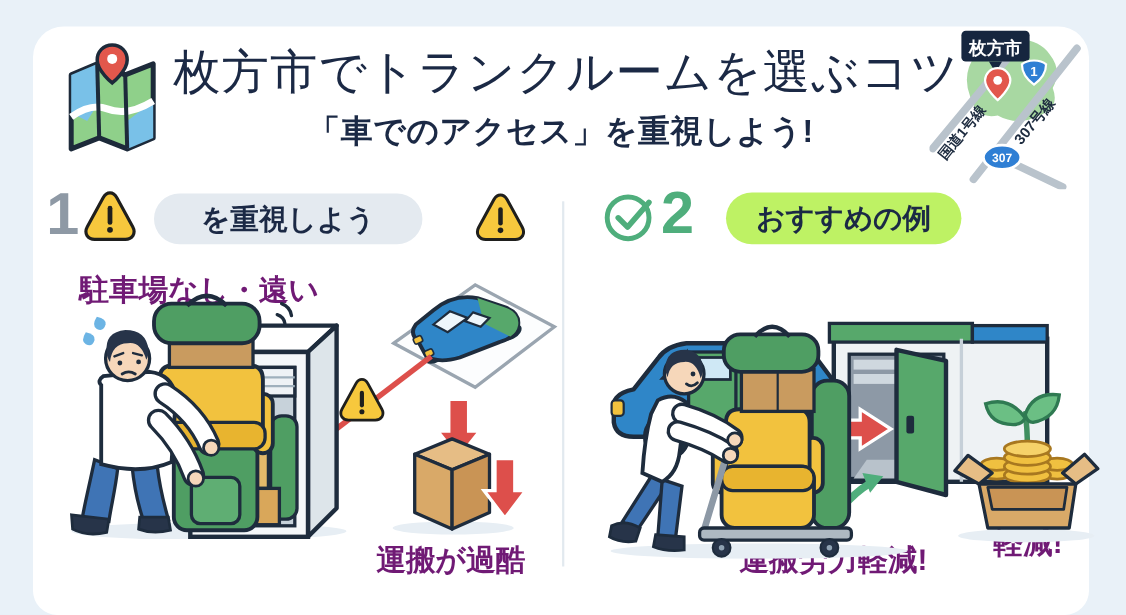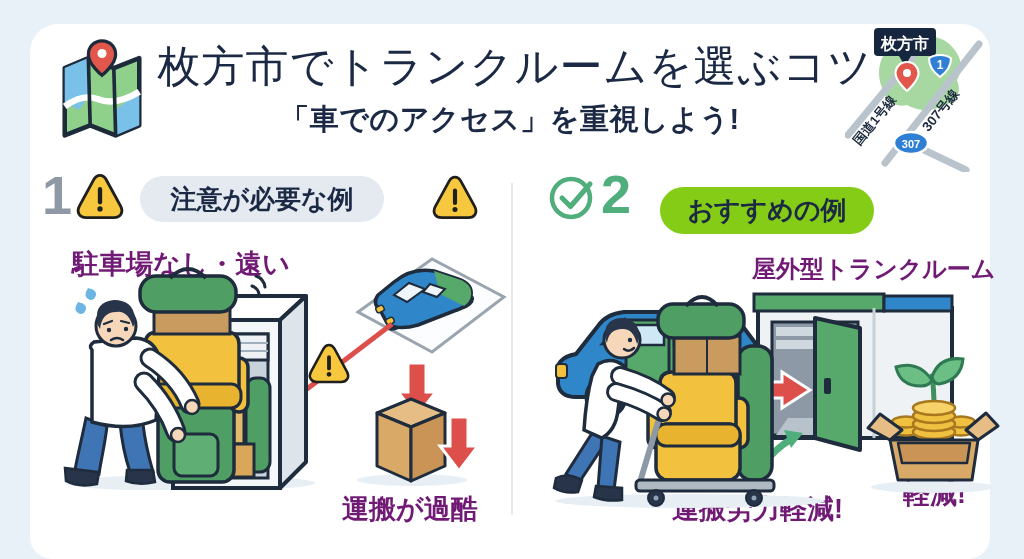--- a/index.html
+++ b/index.html
@@ -24,21 +24,21 @@
     font-size:29px;font-weight:800;letter-spacing:0.5px;
   }
   .big-num{font-size:54px;font-weight:800;line-height:1;}
   .num-gray{color:#8e99a5;}
   .num-green{color:#4fae7c;}
   .pill{
     display:flex;align-items:center;justify-content:center;
     border-radius:24px;font-size:26px;font-weight:800;color:#1b2945;
   }
   .pill-gray{background:#e4eaf0;}
-  .pill-green{background:#84cc16;margin-top:12px;}
+  .pill-green{background:#bef264;}
   .caption{font-size:27px;font-weight:800;color:#701a75;white-space:nowrap;}
   .caption-sm{font-size:24px;}
   .divider{background:#e2e9ef;}
   svg{display:block;}
 </style>
 </head>
 <body>
 
 <svg width="0" height="0" style="position:absolute">
   <defs>
@@ -99,21 +99,21 @@
     </svg>
   </div>
 
   <div class="abs big-num num-gray" style="left:42px;top:168px;">1</div>
   <div class="abs" style="left:76px;top:172px;width:48px;height:48px;">
     <svg viewBox="0 0 100 100" width="48" height="48">
         <use href="#warn-tri"></use>
       </svg>
   </div>
   <div class="abs pill pill-gray" style="left:140px;top:176px;width:244px;height:46px;">
-    <span>注意が必要な例</span>
+    <span>を重視しよう</span>
   </div>
   <div class="abs" style="left:432px;top:174px;width:46px;height:46px;">
     <svg viewBox="0 0 100 100" width="46" height="46">
         <use href="#warn-tri"></use>
       </svg>
   </div>
 
   <div class="abs" style="left:548px;top:172px;width:50px;height:50px;">
     <svg viewBox="0 0 100 100" width="50" height="50">
       <circle cx="46" cy="52" r="38" fill="none" stroke="#4fae7c" stroke-width="9"></circle>
@@ -122,21 +122,20 @@
   </div>
   <div class="abs big-num num-green" style="left:601px;top:167px;">2</div>
   <div class="abs pill pill-green" style="left:660px;top:175px;width:214px;height:47px;">
     <span>おすすめの例</span>
   </div>
 
   <div class="abs divider" style="left:511px;top:183px;width:2px;height:332px;"></div>
 
   <div class="abs caption" style="left:72px;top:246px;">駐車場なし・遠い</div>
   <div class="abs caption" style="left:342px;top:491px;">運搬が過酷</div>
-  <div class="abs caption caption-sm" style="left:752px;top:253px;">屋外型トランクルーム</div>
   <div class="abs caption" style="left:672px;top:491px;text-align:center;">運搬労力軽減!</div>
   <div class="abs caption" style="left:903px;top:476px;">軽減!</div>
 
   <div class="abs" style="left:40px;top:250px;width:470px;height:240px;">
     <svg viewBox="0 0 470 240" width="470" height="240">
       <ellipse cx="150" cy="233" rx="125" ry="8" fill="#e7eef4"></ellipse>
 
       <g>
         <polygon points="318,62 392,9 464,47 392,102" fill="#fcfdfe" stroke="#9aa5b0" stroke-width="3"></polygon>
         <ellipse cx="356" cy="73" rx="11" ry="6.5" transform="rotate(-28 356 73)" fill="#1d3040"></ellipse>

